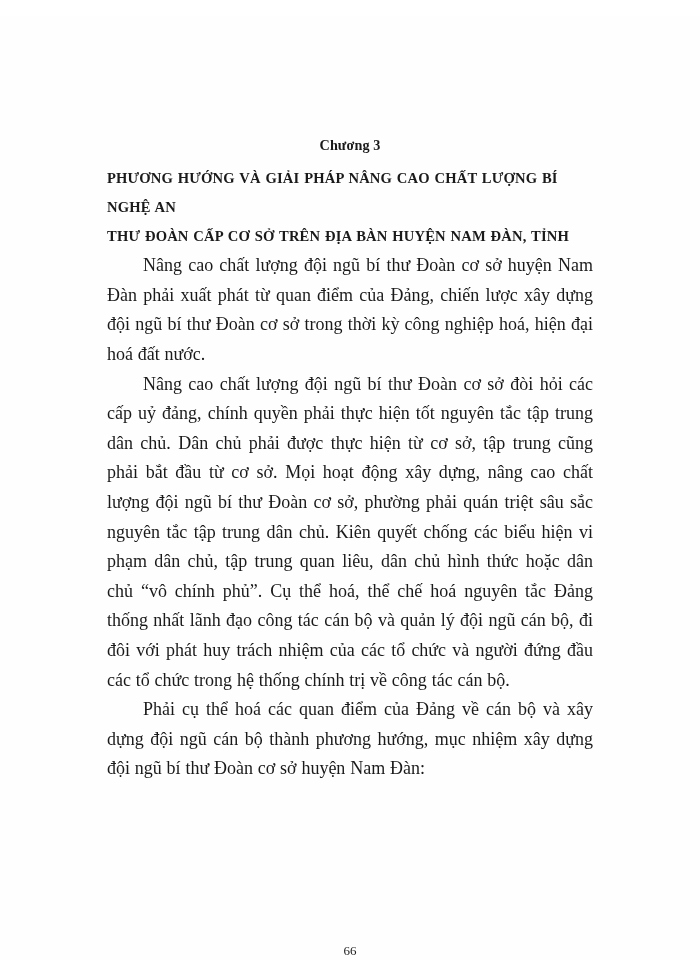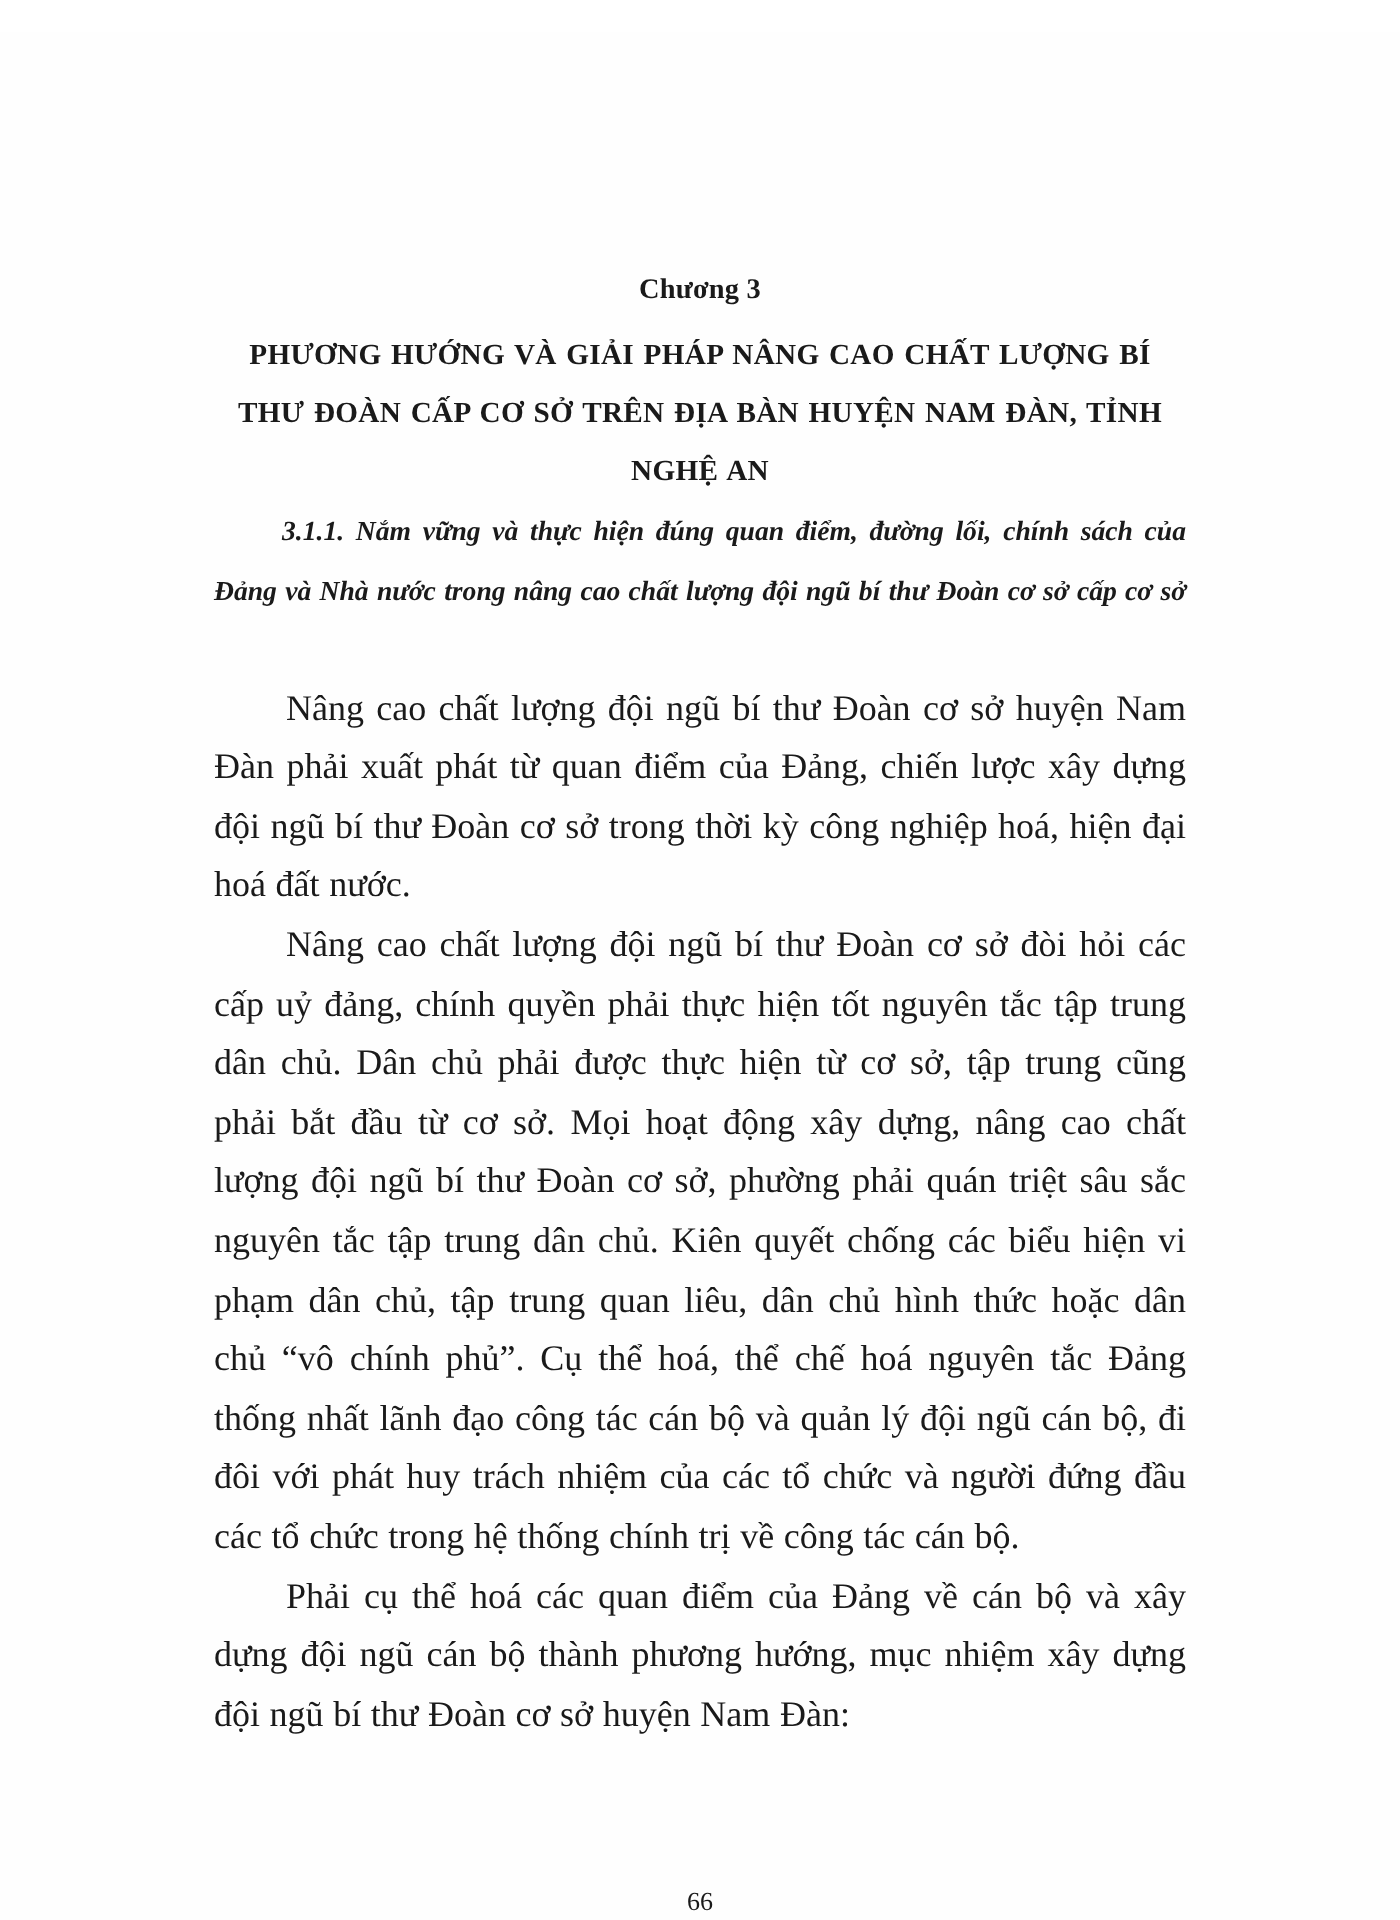--- a/index.html
+++ b/index.html
@@ -36,21 +36,20 @@
   .chapter-label {
     text-align: center;
     font-weight: bold;
     font-size: 14.2px;
     letter-spacing: 0.1px;
     margin-top: 122px;
     line-height: 1.0;
   }
 
   .chapter-title {
-    text-align: center;
     font-weight: bold;
     font-size: 14.6px;
     text-transform: uppercase;
     line-height: 29px;
     margin-top: 12px;
     letter-spacing: 0.15px;
     word-spacing: 1px;
   }
   .chapter-title .tline { display: block; }
 
@@ -113,26 +112,25 @@
 <body>
 
 <div class="page scan-tone">
 
   <div class="content">
 
     <div class="chapter-label">Chương 3</div>
 
     <div class="chapter-title">
       <span class="tline">PHƯƠNG HƯỚNG VÀ GIẢI PHÁP NÂNG CAO CHẤT LƯỢNG BÍ</span>
+      <span class="tline">NGHỆ AN</span>
       <span class="tline">THƯ ĐOÀN CẤP CƠ SỞ TRÊN ĐỊA BÀN HUYỆN NAM ĐÀN, TỈNH</span>
-      <span class="tline">NGHỆ AN</span>
     </div>
 
 
-    <div class="sec-h2">3.1.1. Nắm vững và thực hiện đúng quan điểm, đường lối, chính sách của Đảng và Nhà nước trong nâng cao chất lượng đội ngũ bí thư Đoàn cơ sở cấp cơ sở</div>
 
     <p class="para">Nâng cao chất lượng đội ngũ bí thư Đoàn cơ sở huyện Nam Đàn phải xuất phát từ quan điểm của Đảng, chiến lược xây dựng đội ngũ bí thư Đoàn cơ sở trong thời kỳ công nghiệp hoá, hiện đại hoá đất nước.</p>
 
     <p class="para">Nâng cao chất lượng đội ngũ bí thư Đoàn cơ sở đòi hỏi các cấp uỷ đảng, chính quyền phải thực hiện tốt nguyên tắc tập trung dân chủ. Dân chủ phải được thực hiện từ cơ sở, tập trung cũng phải bắt đầu từ cơ sở. Mọi hoạt động xây dựng, nâng cao chất lượng đội ngũ bí thư Đoàn cơ sở, phường phải quán triệt sâu sắc nguyên tắc tập trung dân chủ. Kiên quyết chống các biểu hiện vi phạm dân chủ, tập trung quan liêu, dân chủ hình thức hoặc dân chủ “vô chính phủ”. Cụ thể hoá, thể chế hoá nguyên tắc Đảng thống nhất lãnh đạo công tác cán bộ và quản lý đội ngũ cán bộ, đi đôi với phát huy trách nhiệm của các tổ chức và người đứng đầu các tổ chức trong hệ thống chính trị về công tác cán bộ.</p>
 
     <p class="para">Phải cụ thể hoá các quan điểm của Đảng về cán bộ và xây dựng đội ngũ cán bộ thành phương hướng, mục nhiệm xây dựng đội ngũ bí thư Đoàn cơ sở huyện Nam Đàn:</p>
 
   </div>
 
   <div class="page-number">66</div>

